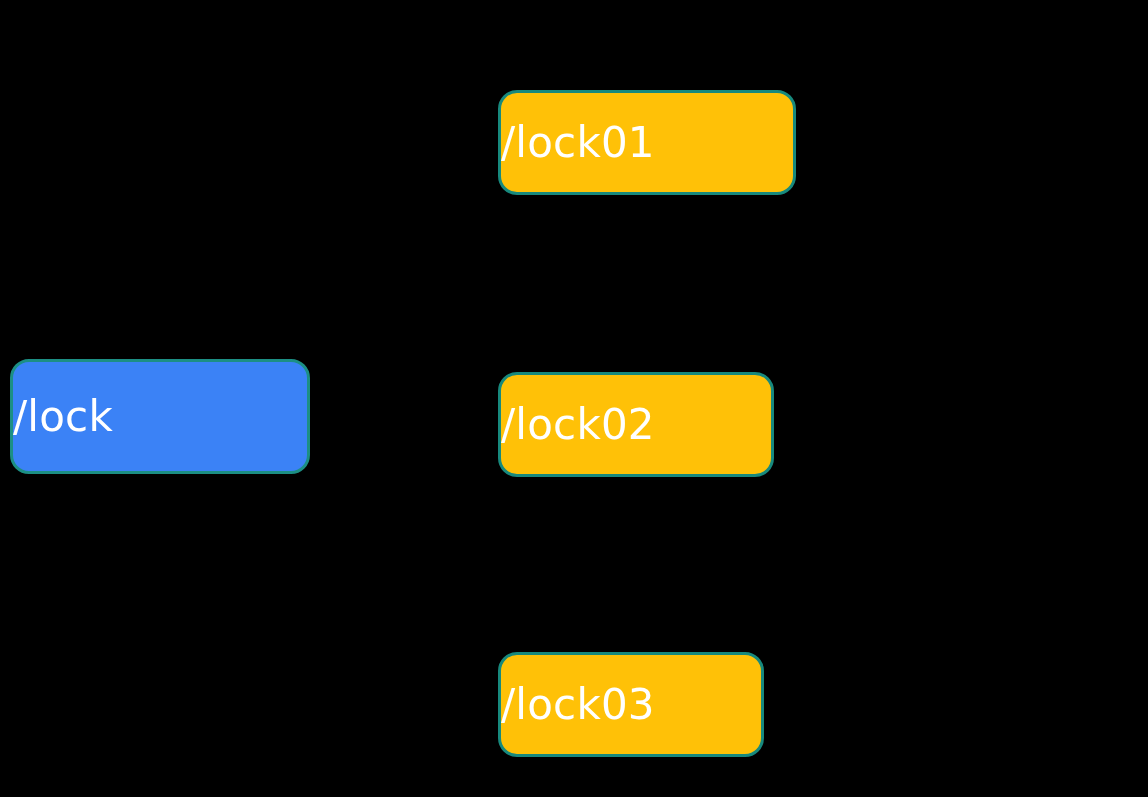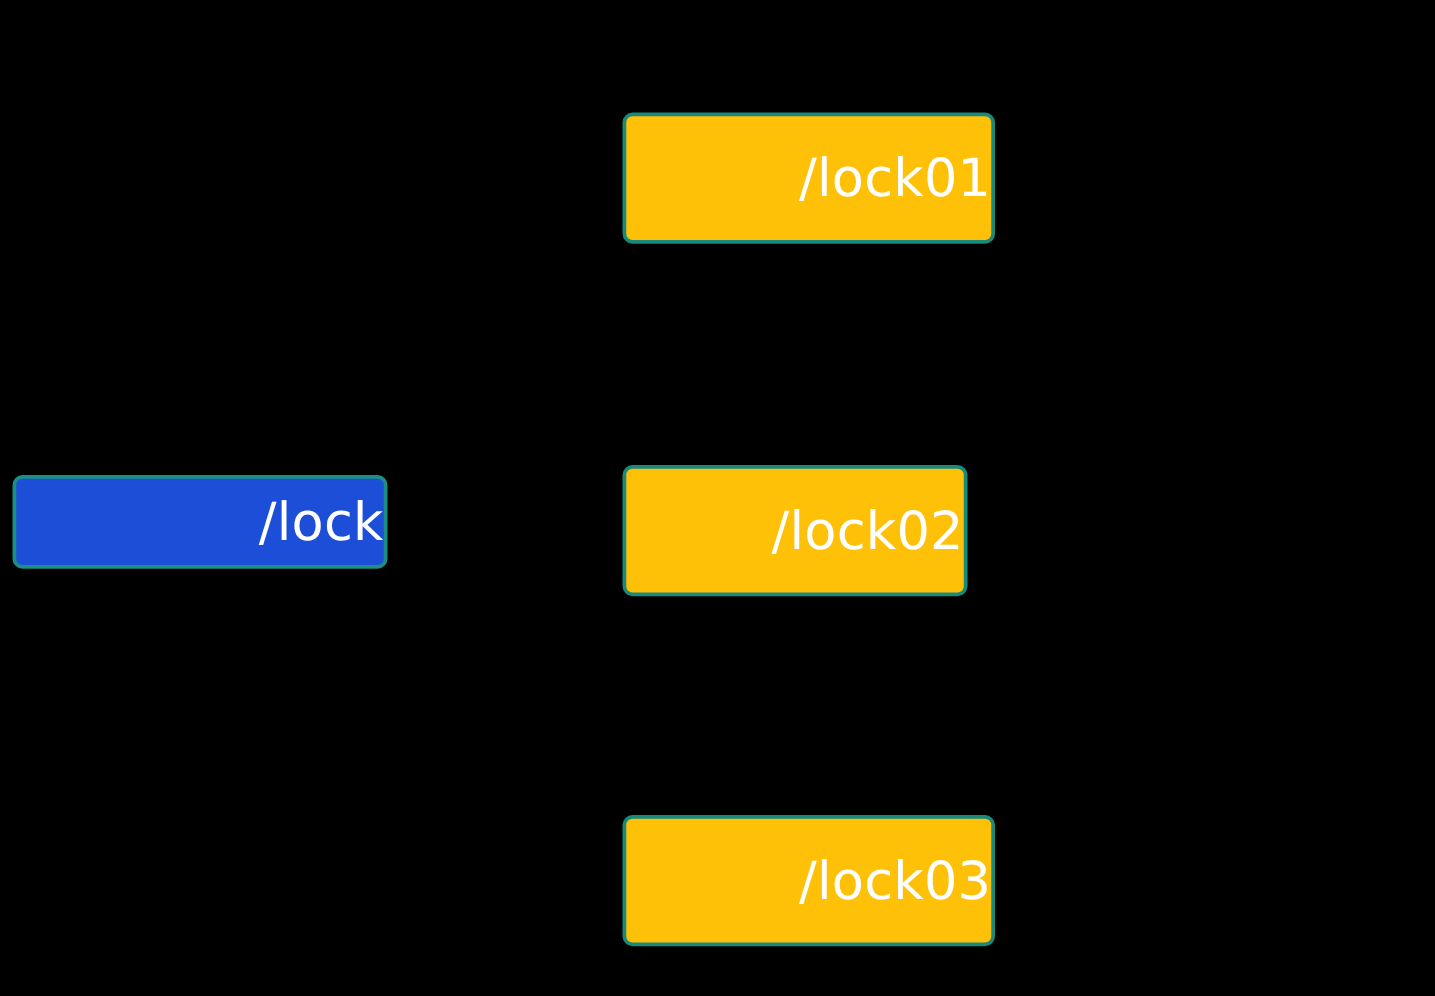--- a/index.html
+++ b/index.html
@@ -28,41 +28,41 @@
     top: 0;
     width: 1148px;
     height: 797px;
     pointer-events: none;
   }
   .node {
     position: absolute;
     box-sizing: border-box;
     display: flex;
     align-items: center;
-    justify-content: flex-end;
-    border-radius: 8px;
+    justify-content: flex-start;
+    border-radius: 19px;
     border-style: solid;
     border-width: 3px;
     user-select: none;
   }
   .node-label {
     color: #ffffff;
     font-size: 42px;
     line-height: 1;
     letter-spacing: 0.2px;
     font-weight: 400;
     white-space: nowrap;
     font-family: "DejaVu Sans", sans-serif;
   }
   .node-root {
     left: 10px;
-    top: 380px;
+    top: 359px;
     width: 300px;
-    height: 75px;
-    background: #1d4ed8;
+    height: 115px;
+    background: #3b82f6;
     border-color: #1c8f84;
   }
   .node-child-1 {
     left: 498px;
     top: 90px;
     width: 298px;
     height: 105px;
     background: #ffc107;
     border-color: #17897d;
   }
@@ -70,21 +70,21 @@
     left: 498px;
     top: 372px;
     width: 276px;
     height: 105px;
     background: #ffc107;
     border-color: #17897d;
   }
   .node-child-3 {
     left: 498px;
     top: 652px;
-    width: 298px;
+    width: 266px;
     height: 105px;
     background: #ffc107;
     border-color: #17897d;
   }
 </style>
 </head>
 <body>
 
 <div id="diagram-canvas">
 

